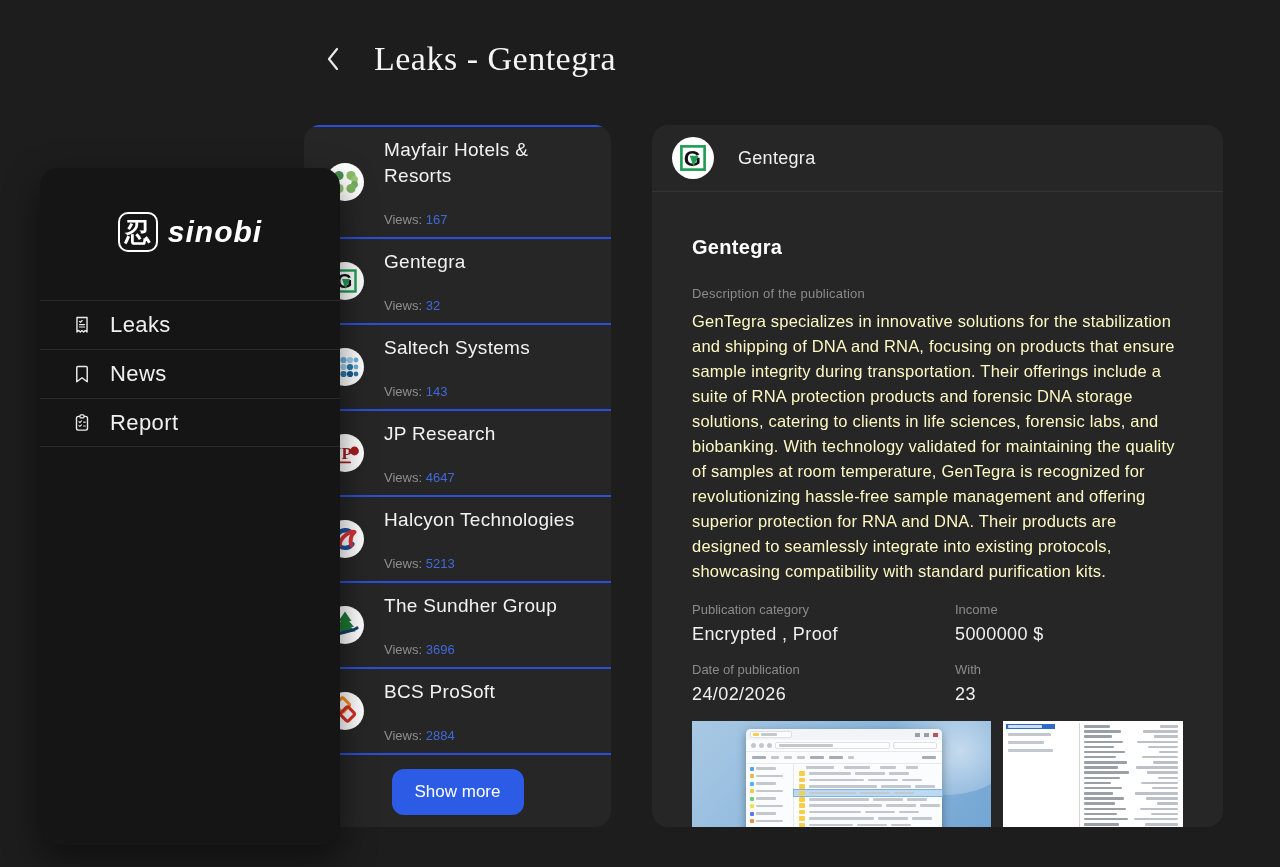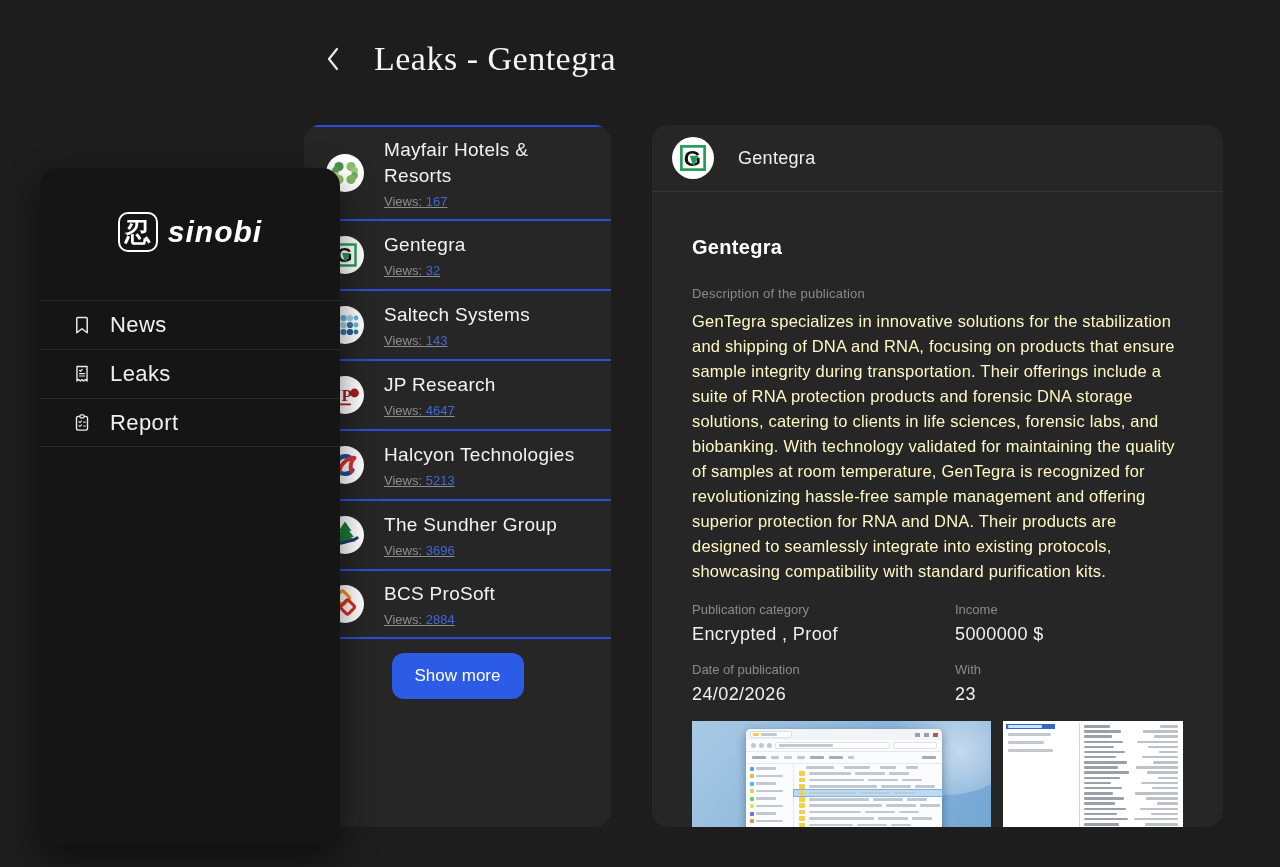--- a/index.html
+++ b/index.html
@@ -28,21 +28,21 @@
   
   .leak-panel { position:absolute; left:304px; top:125px; width:307px; height:702px; background:#262626;
                 border-radius:16px; z-index:1; overflow:hidden; }
   .leak-items { list-style:none; }
   .leak-item { display:flex; align-items:center; gap:20px; padding:10px 14px 10px 22px; min-height:70px;
                border-top:2px solid #2b4fd6; cursor:pointer; }
   .leak-item:last-of-type { border-bottom:2px solid #2b4fd6; }
   .leak-logo { width:38px; height:38px; flex:0 0 38px; }
   .leak-logo svg { display:block; }
   .leak-name { font-size:19px; line-height:26px; color:#f2f2f2; letter-spacing:0.3px; }
-  .leak-views { margin-top:5px; font-size:13px; color:#8e8e8e;text-decoration:underline; }
+  .leak-views { margin-top:23px; font-size:13px; color:#8e8e8e; }
   .leak-views .num { color:#4169d9; }
   .show-more-wrap { display:flex; justify-content:center; padding:14px 0; }
   .show-more { width:132px; height:46px; border:none; border-radius:12px; background:#2c5ce6; color:#fff;
                font-size:17px; font-family:"Liberation Sans", sans-serif; cursor:pointer; }
 
   
   .detail-panel { position:absolute; left:652px; top:125px; width:571px; height:702px; background:#262626;
                   border-radius:16px; overflow:hidden; }
   .detail-header { height:67px; display:flex; align-items:center; gap:24px; padding-left:20px; border-bottom:1px solid #343434; }
   .detail-logo { width:42px; height:42px; }
@@ -113,34 +113,34 @@
 
 <aside class="sidebar">
   <div class="brand">
     <span class="brand-glyph">忍</span>
     <span class="brand-text">sinobi</span>
   </div>
   <nav class="nav">
     <div class="nav-item">
       <span class="nav-ico">
         <svg width="22" height="22" viewBox="0 0 24 24">
-            <path d="M7.5 3.8h9a1.2 1.2 0 0 1 1.2 1.2v15.5l-5.7-4.4-5.7 4.4V5a1.2 1.2 0 0 1 1.2-1.2z" fill="none" stroke="#ececec" stroke-width="1.6" stroke-linejoin="round"></path>
-          </svg>
-      </span>
-      <span class="nav-label">News</span>
+          <path d="M6.5 3.8h11v15.8l-1.9-1.6-1.8 1.6-1.8-1.6-1.8 1.6-1.8-1.6-1.9 1.6z" fill="none" stroke="#ececec" stroke-width="1.5" stroke-linejoin="round"></path>
+          <path d="M9.3 8l1 1 1.9-1.9" fill="none" stroke="#ececec" stroke-width="1.3" stroke-linecap="round" stroke-linejoin="round"></path>
+          <path d="M9.3 11.6h5.5M9.3 14.2h5.5" stroke="#ececec" stroke-width="1.3" stroke-linecap="round"></path>
+        </svg>
+      </span>
+      <span class="nav-label">Leaks</span>
     </div>
     <div class="nav-item">
       <span class="nav-ico">
         <svg width="22" height="22" viewBox="0 0 24 24">
-          <path d="M6.5 3.8h11v15.8l-1.9-1.6-1.8 1.6-1.8-1.6-1.8 1.6-1.8-1.6-1.9 1.6z" fill="none" stroke="#ececec" stroke-width="1.5" stroke-linejoin="round"></path>
-          <path d="M9.3 8l1 1 1.9-1.9" fill="none" stroke="#ececec" stroke-width="1.3" stroke-linecap="round" stroke-linejoin="round"></path>
-          <path d="M9.3 11.6h5.5M9.3 14.2h5.5" stroke="#ececec" stroke-width="1.3" stroke-linecap="round"></path>
-        </svg>
-      </span>
-      <span class="nav-label">Leaks</span>
+            <path d="M7.5 3.8h9a1.2 1.2 0 0 1 1.2 1.2v15.5l-5.7-4.4-5.7 4.4V5a1.2 1.2 0 0 1 1.2-1.2z" fill="none" stroke="#ececec" stroke-width="1.6" stroke-linejoin="round"></path>
+          </svg>
+      </span>
+      <span class="nav-label">News</span>
     </div>
     <div class="nav-item">
       <span class="nav-ico">
         <svg width="22" height="22" viewBox="0 0 24 24">
           <rect x="6" y="4.8" width="12" height="15" rx="2" fill="none" stroke="#ececec" stroke-width="1.5"></rect>
           <rect x="9.8" y="3.2" width="4.4" height="3.2" rx="1" fill="#151515" stroke="#ececec" stroke-width="1.3"></rect>
           <path d="M8.7 10.5l1 1 1.8-1.8M13.8 11h1.8M8.7 14.8l1 1 1.8-1.8M13.8 15.3h1.8" fill="none" stroke="#ececec" stroke-width="1.2" stroke-linecap="round" stroke-linejoin="round"></path>
         </svg>
       </span>
       <span class="nav-label">Report</span>

